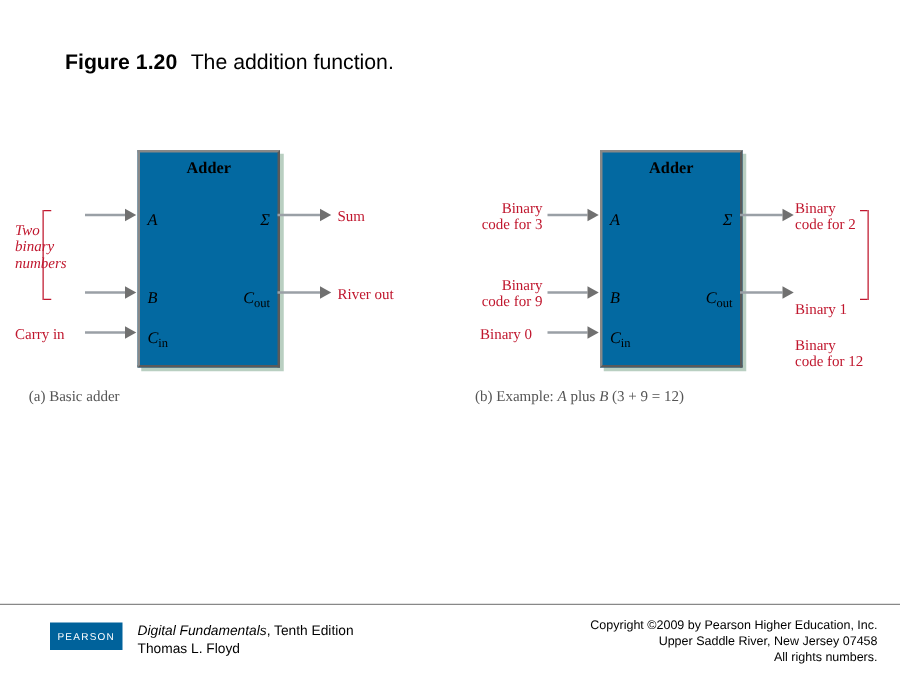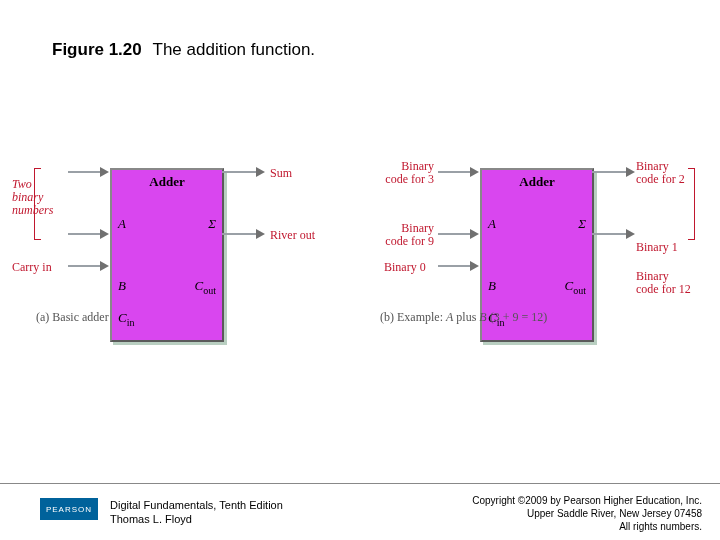--- a/index.html
+++ b/index.html
@@ -26,27 +26,26 @@
     position: absolute;
     top: 120px;
     left: 20px;
     width: 680px;
     height: 220px;
   }
   .adder-box {
     position: absolute;
     width: 110px;
     height: 170px;
-    background: #d946ef;
+    background: #0369a1;
     border-left: 2px solid #888;
     border-top: 2px solid #888;
     border-right: 2px solid #5a5a5a;
     border-bottom: 2px solid #5a5a5a;
     box-shadow: 3px 3px 0 #b9cfc1;
-    margin-top: 48px;
   }
   .adder-title {
     position: absolute;
     top: 4px;
     width: 100%;
     text-align: center;
     font-weight: bold;
     font-size: 13px;
     font-family: "Times New Roman", serif;
   }
@@ -130,21 +129,21 @@
     justify-content: center;
     font-family: Arial, sans-serif;
   }
   .book-info {
     position: absolute;
     left: 110px;
     top: 14px;
     font-size: 11px;
     line-height: 1.3;
   }
-  .book-info .title { }
+  .book-info .title { font-style: italic; }
   .copyright {
     position: absolute;
     right: 18px;
     top: 10px;
     font-size: 10px;
     text-align: right;
     line-height: 1.3;
   }
 </style>
 </head>
@@ -187,21 +186,21 @@
     <div class="shaft" style="left:0; width:34px;"></div>
       <div class="head" style="left:34px;"></div>
   </div>
   <div class="arrow" style="left:202px; top:114px;">
     <div class="shaft" style="left:0; width:34px;"></div>
       <div class="head" style="left:34px;"></div>
   </div>
   <div class="lbl red" style="left:250px; top:46px;">Sum</div>
   <div class="lbl red" style="left:250px; top:108px;">River out</div>
 
-  <div class="sub-caption" style="left:16px; top:190px;">(a) Basic adder</div>
+  <div class="sub-caption" style="left:3px; top:190px;">(a) Basic adder</div>
 
   <div class="adder-box" style="left:460px; top:0;">
     <div class="adder-title">Adder</div>
     <div class="port left" style="top:46px;">A</div>
     <div class="port left" style="top:108px;">B</div>
     <div class="port left" style="top:140px;"><span style="font-style:italic;">C</span><span class="sub">in</span></div>
     <div class="port right" style="top:46px;">Σ</div>
     <div class="port right" style="top:108px;"><span style="font-style:italic;">C</span><span class="sub">out</span></div>
   </div>
 

